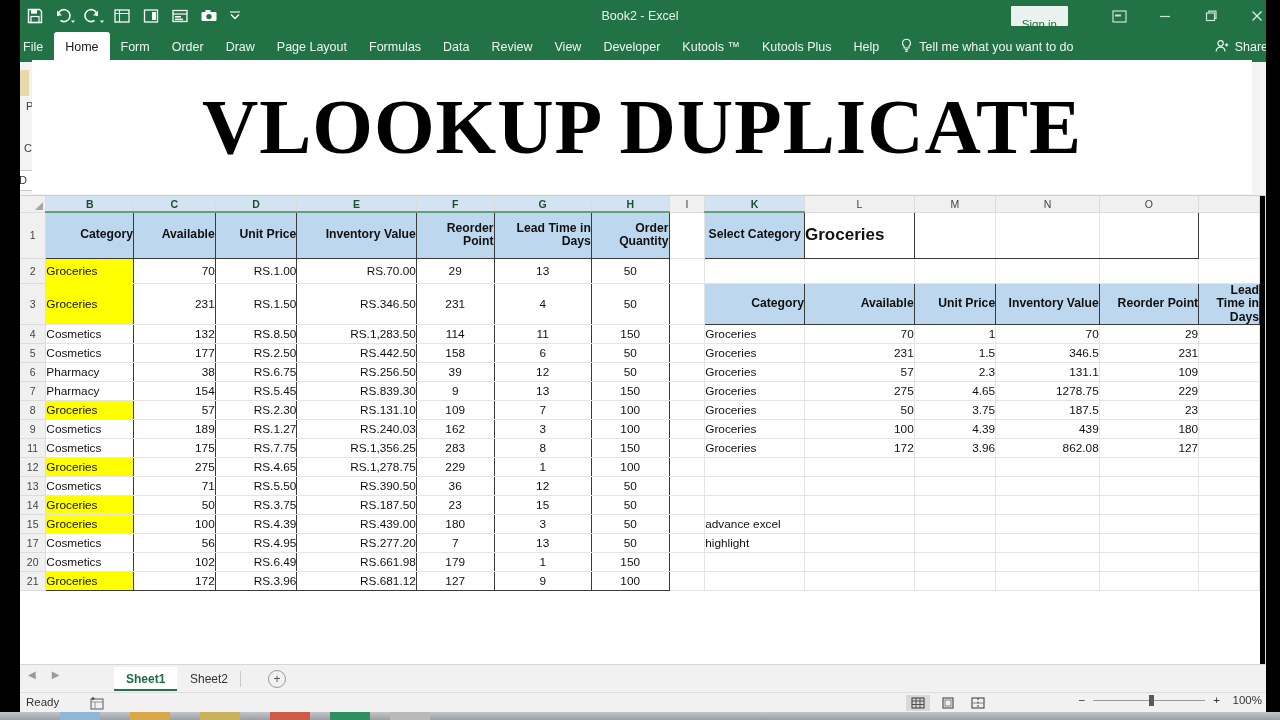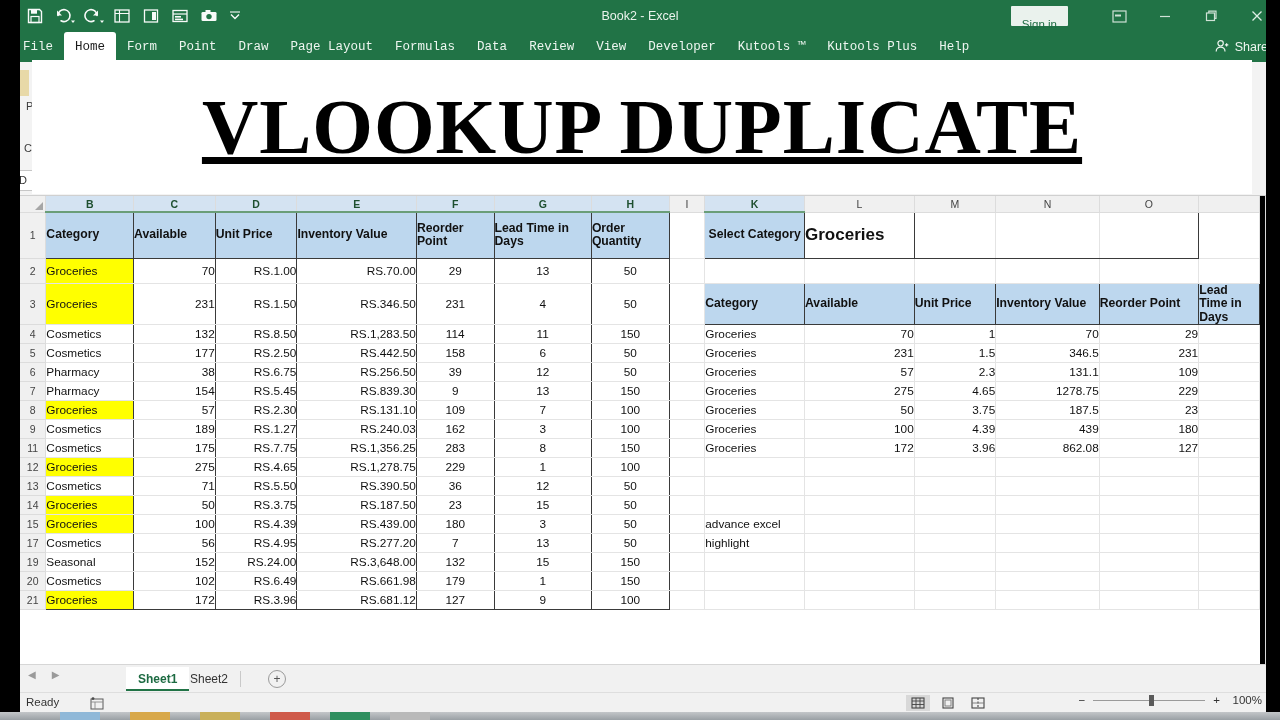--- a/index.html
+++ b/index.html
@@ -31,21 +31,21 @@
   .winbtns { position:absolute; right:0; top:0; height:32px; display:flex; align-items:center; }
   .winbtn { width:46px; height:32px; display:flex; align-items:center; justify-content:center; color:#cfe2d6; }
   .winbtn svg { display:block; }
 
   
   .ribbontabs {
     position:absolute; left:0; top:32px; width:1280px; height:30px;
     background:#217346; color:#eef6f0; font-size:12.5px;
     display:flex; align-items:stretch;
   }
-  .rtab { padding:0 11px; display:flex; align-items:center; white-space:nowrap;font-family:Liberation Mono, monospace; }
+  .rtab { padding:0 11px; display:flex; align-items:center; white-space:nowrap; }
   .rtab.active { background:#fff; color:#1a1a1a; border-radius:3px 3px 0 0; font-weight:400; }
   .rspacer { flex:0 0 12px; }
   .tellme { display:flex; align-items:center; gap:6px; padding:0 10px; }
   .share { position:absolute; right:12px; top:0; height:30px; display:flex; align-items:center; gap:5px; font-size:12.5px; }
   .bulb { display:block; }
 
   
   .ribbonbody {
     position:absolute; left:0; top:62px; width:1280px; height:134px;
     background:#f3f3f3; border-bottom:1px solid #d0d0d0;
@@ -62,21 +62,20 @@
   .overlay {
     position:absolute; left:32px; top:60px; width:1220px; height:134px;
     background:#fff;
   }
   .bigtitle {
     position:absolute; left:32px; top:60px; width:1220px; height:134px;
     display:flex; align-items:center; justify-content:center;
     font-family:"Liberation Serif", serif;
     font-weight:700; font-size:78px; letter-spacing:1px; color:#000;
     white-space:nowrap;
-    text-decoration:underline;
   }
 
   
   .gridwrap {
     position:absolute; left:20px; top:196px; width:1240px; height:468px;
     background:#fff; overflow:hidden;
   }
   table.sheet { border-collapse:collapse; table-layout:fixed; font-size:11.8px; color:#111; }
   table.sheet td, table.sheet th { padding:0; margin:0; }
 
@@ -102,21 +101,21 @@
   .ctr { text-align:center; }
   .lft { text-align:left; }
 
   
   .bx { border:1px solid #3a3a3a !important; }
   .bxl { border-left:1px solid #3a3a3a !important; }
   .bxr { border-right:1px solid #3a3a3a !important; }
   .bxt { border-top:1px solid #3a3a3a !important; }
   .bxb { border-bottom:1px solid #3a3a3a !important; }
 
-  .hblue { background:#bdd7ee; font-weight:700; text-align:left; font-size:12.2px;
+  .hblue { background:#bdd7ee; font-weight:700; text-align:right; font-size:12.2px;
            white-space:normal; line-height:1.12; }
   .yel { background:#ffff00; }
 
   .selcat { background:#bdd7ee; font-weight:700; text-align:center; white-space:normal; line-height:1.12; font-size:12.2px; }
   .bigval { font-size:17px; font-weight:700; text-align:left; padding-left:8px; }
 
   .notecell { font-size:11.8px; text-align:left; }
 
   
   .vsb { position:absolute; right:0; top:196px; width:15px; height:468px; background:#f1f1f1; border-left:1px solid #d8d8d8; }
@@ -243,31 +242,40 @@
           </svg>
       </div>
     </div>
   </div>
 
   <div class="ribbontabs">
     <div class="rspacer"></div>
     <div class="rtab">File</div>
     <div class="rtab active">Home</div>
     <div class="rtab">Form</div>
-    <div class="rtab">Point</div>
+    <div class="rtab">Order</div>
     <div class="rtab">Draw</div>
     <div class="rtab">Page Layout</div>
     <div class="rtab">Formulas</div>
     <div class="rtab">Data</div>
     <div class="rtab">Review</div>
     <div class="rtab">View</div>
     <div class="rtab">Developer</div>
     <div class="rtab">Kutools ™</div>
     <div class="rtab">Kutools Plus</div>
     <div class="rtab">Help</div>
+    <div class="tellme">
+      <span class="bulb">
+        <svg width="13" height="15" viewBox="0 0 13 15">
+            <path d="M6.5 1.2a4 4 0 0 0-2.4 7.2v1.6h4.8V8.4A4 4 0 0 0 6.5 1.2z" fill="none" stroke="#eef6f0" stroke-width="1.1"></path>
+            <path d="M4.9 11.6h3.2M5.4 13.4h2.2" stroke="#eef6f0" stroke-width="1.1"></path>
+          </svg>
+      </span>
+      <span>Tell me what you want to do</span>
+    </div>
     <div class="share">
       <span>
         <svg width="15" height="14" viewBox="0 0 15 14">
             <circle cx="5.6" cy="4.3" r="2.7" fill="none" stroke="#eef6f0" stroke-width="1.2"></circle>
             <path d="M1.2 12.4c0-2.6 2-4.3 4.4-4.3s4.4 1.7 4.4 4.3" fill="none" stroke="#eef6f0" stroke-width="1.2"></path>
             <path d="M11.6 4.2v3.4M9.9 5.9h3.4" stroke="#eef6f0" stroke-width="1.2"></path>
           </svg>
       </span>
       <span>Share</span>
     </div>
@@ -588,37 +596,20 @@
         <td class="cell"></td>
         <td class="cell notecell">highlight</td>
         <td class="cell"></td>
         <td class="cell"></td>
         <td class="cell"></td>
         <td class="cell"></td>
         <td class="cell"></td>
       </tr>
 
 
-      <tr style="height:19px">
-        <td class="rhdr">19</td>
-        <td class="cell lft bxl bxr">Seasonal</td>
-        <td class="cell num bxr">152</td>
-        <td class="cell num bxr">RS.24.00</td>
-        <td class="cell num bxr">RS.3,648.00</td>
-        <td class="cell ctr bxr">132</td>
-        <td class="cell ctr bxr">15</td>
-        <td class="cell ctr bxr">150</td>
-        <td class="cell"></td>
-        <td class="cell"></td>
-        <td class="cell"></td>
-        <td class="cell"></td>
-        <td class="cell"></td>
-        <td class="cell"></td>
-        <td class="cell"></td>
-      </tr>
 
       <tr style="height:19px">
         <td class="rhdr">20</td>
         <td class="cell lft bxl bxr">Cosmetics</td>
         <td class="cell num bxr">102</td>
         <td class="cell num bxr">RS.6.49</td>
         <td class="cell num bxr">RS.661.98</td>
         <td class="cell ctr bxr">179</td>
         <td class="cell ctr bxr">1</td>
         <td class="cell ctr bxr">150</td>
@@ -657,21 +648,21 @@
     <div class="thumb"></div>
     <div class="split">▼</div>
     <div class="ar dn">▼</div>
   </div>
 
   <div class="tabbar">
     <div class="navarrows">
       <span>◀</span>
       <span>▶</span>
     </div>
-    <div class="stab active" style="left:126px;">Sheet1</div>
+    <div class="stab active" style="left:114px;">Sheet1</div>
     <div class="stab" style="left:178px;">Sheet2</div>
     <div class="tabsep"></div>
     <div class="plusbtn">+</div>
 
   </div>
 
   <div class="statusbar">
     <div class="ready">Ready</div>
     <div class="macroic">
       <svg width="14" height="13" viewBox="0 0 14 13">

